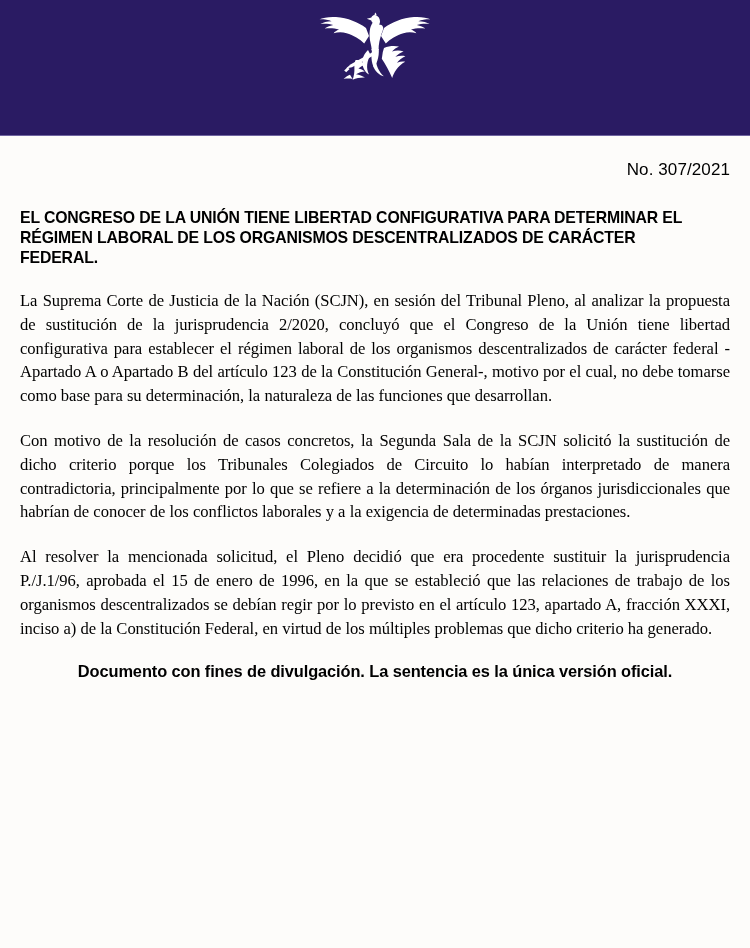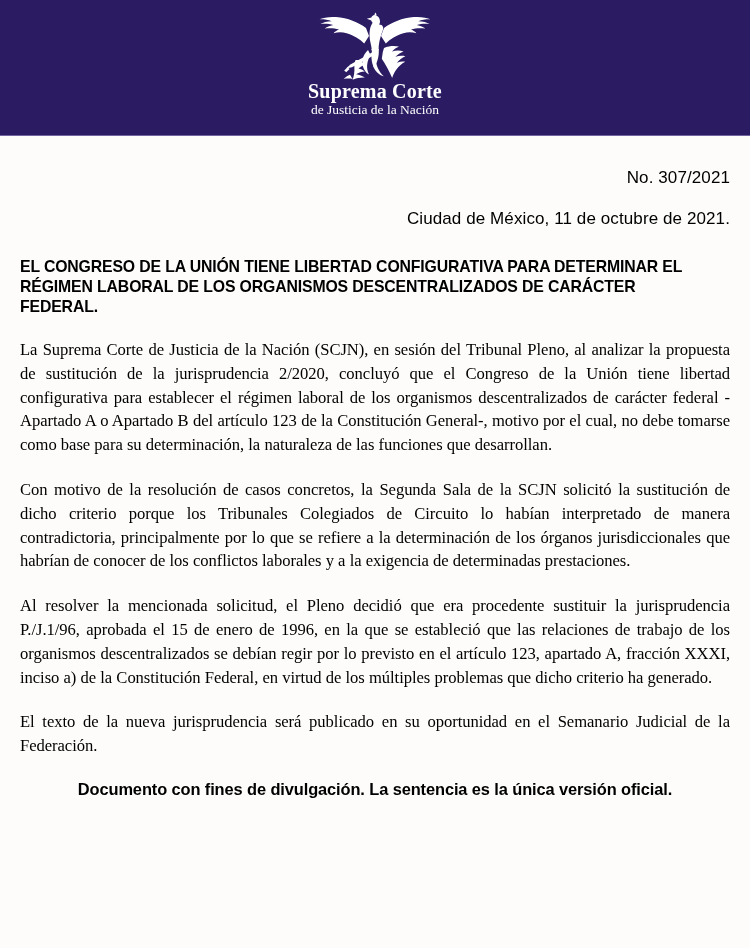--- a/index.html
+++ b/index.html
@@ -76,21 +76,21 @@
     padding: 0 20px;
     box-sizing: border-box;
     position: relative;
     background: #fdfcfa;
   }
 
   .doc-number {
     text-align: right;
     font-size: 17px;
     margin: 0;
-    padding-top: 32px;
+    padding-top: 24px;
     letter-spacing: 0.1px;
   }
 
   .doc-place-date {
     text-align: right;
     font-size: 17px;
     margin: 0;
     padding-top: 21px;
     letter-spacing: 0.1px;
   }
@@ -190,38 +190,32 @@
         <path d="M42 54 C44.6 55 47 56.6 49 58.8 C46.6 59.6 44.4 60.8 42.4 62.4
                  C44.8 62.8 47 63.8 48.8 65.4 C45.6 65.6 42.6 66.6 40 68.2
                  C43.4 68.6 46.4 69.8 49 71.6 C44.6 71.4 40.4 72.2 36.6 73.8
                  C38 70 38.6 66 38.4 62 C38.2 59.2 38.6 56.4 39.6 54 Z"></path>
 
         <path d="M34 68.8 C31.6 69.8 29.4 71.2 27.6 73 C30.8 72.4 33.8 72.4 36.6 73
                  C35.6 71.6 34.8 70.2 34 68.8 Z"></path>
       </g>
     </svg>
 
-    <div class="wordmark">
-      <div class="wordmark-main">Suprema Corte</div>
-      <div class="wordmark-sub">de Justicia de la Nación</div>
-    </div>
   </header>
 
   <main class="content">
 
     <p class="doc-number">No. 307/2021</p>
 
-    <p class="doc-place-date">Ciudad de México, 11 de octubre de 2021.</p>
 
     <h1 class="doc-title">EL CONGRESO DE LA UNIÓN TIENE LIBERTAD CONFIGURATIVA PARA DETERMINAR EL RÉGIMEN LABORAL DE LOS ORGANISMOS DESCENTRALIZADOS DE CARÁCTER FEDERAL.</h1>
 
     <section class="body-paragraphs">
       <p>La Suprema Corte de Justicia de la Nación (SCJN), en sesión del Tribunal Pleno, al analizar la propuesta de sustitución de la jurisprudencia 2/2020, concluyó que el Congreso de la Unión tiene libertad configurativa para establecer el régimen laboral de los organismos descentralizados de carácter federal -Apartado A o Apartado B del artículo 123 de la Constitución General-, motivo por el cual, no debe tomarse como base para su determinación, la naturaleza de las funciones que desarrollan.</p>
       <p>Con motivo de la resolución de casos concretos, la Segunda Sala de la SCJN solicitó la sustitución de dicho criterio porque los Tribunales Colegiados de Circuito lo habían interpretado de manera contradictoria, principalmente por lo que se refiere a la determinación de los órganos jurisdiccionales que habrían de conocer de los conflictos laborales y a la exigencia de determinadas prestaciones.</p>
       <p>Al resolver la mencionada solicitud, el Pleno decidió que era procedente sustituir la jurisprudencia P./J.1/96, aprobada el 15 de enero de 1996, en la que se estableció que las relaciones de trabajo de los organismos descentralizados se debían regir por lo previsto en el artículo 123, apartado A, fracción XXXI, inciso a) de la Constitución Federal, en virtud de los múltiples problemas que dicho criterio ha generado.</p>
-      <p>El texto de la nueva jurisprudencia será publicado en su oportunidad en el Semanario Judicial de la Federación.</p>
     </section>
 
     <p class="closing-note">Documento con fines de divulgación. La sentencia es la única versión oficial.</p>
 
   </main>
 
 </div>
 
 </body></html>

